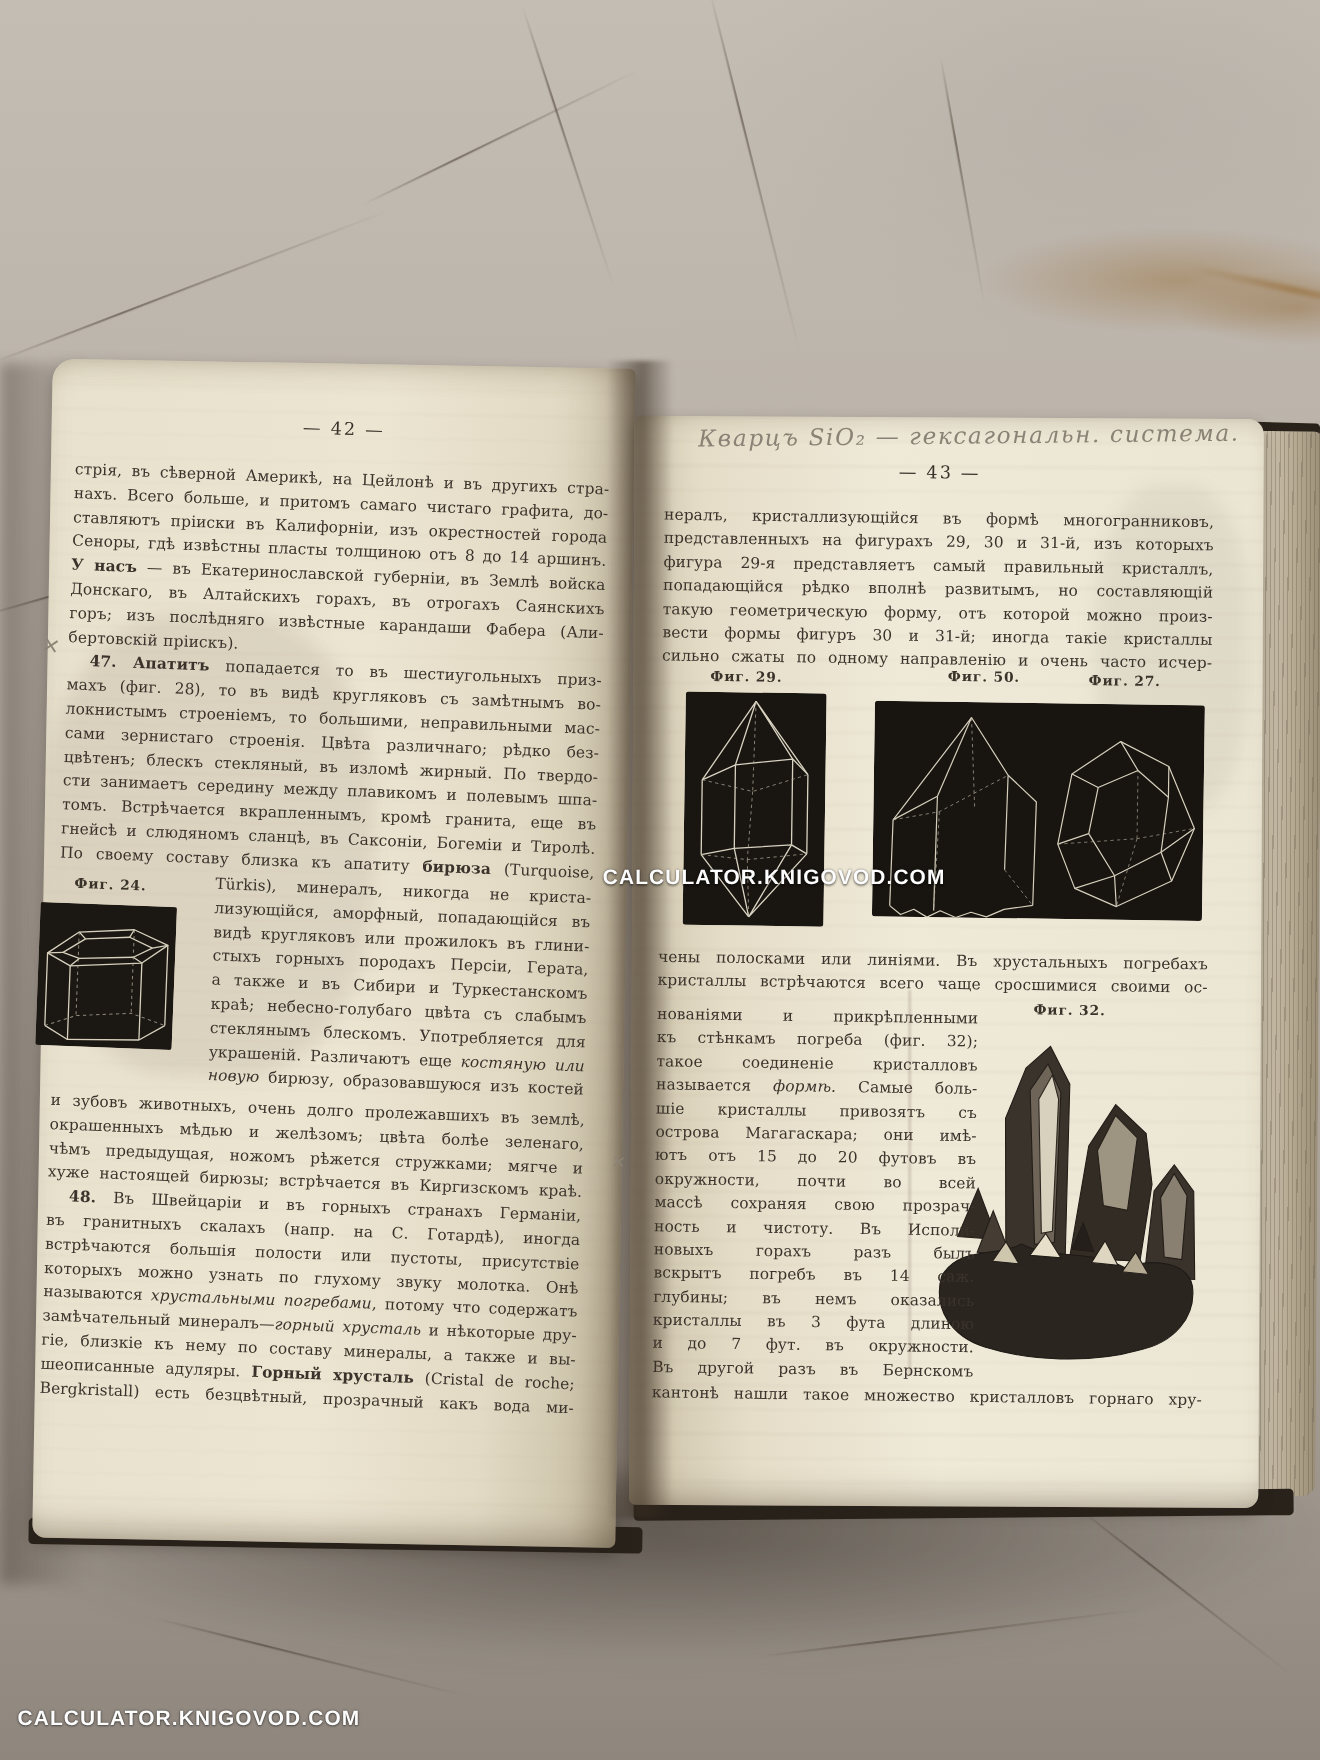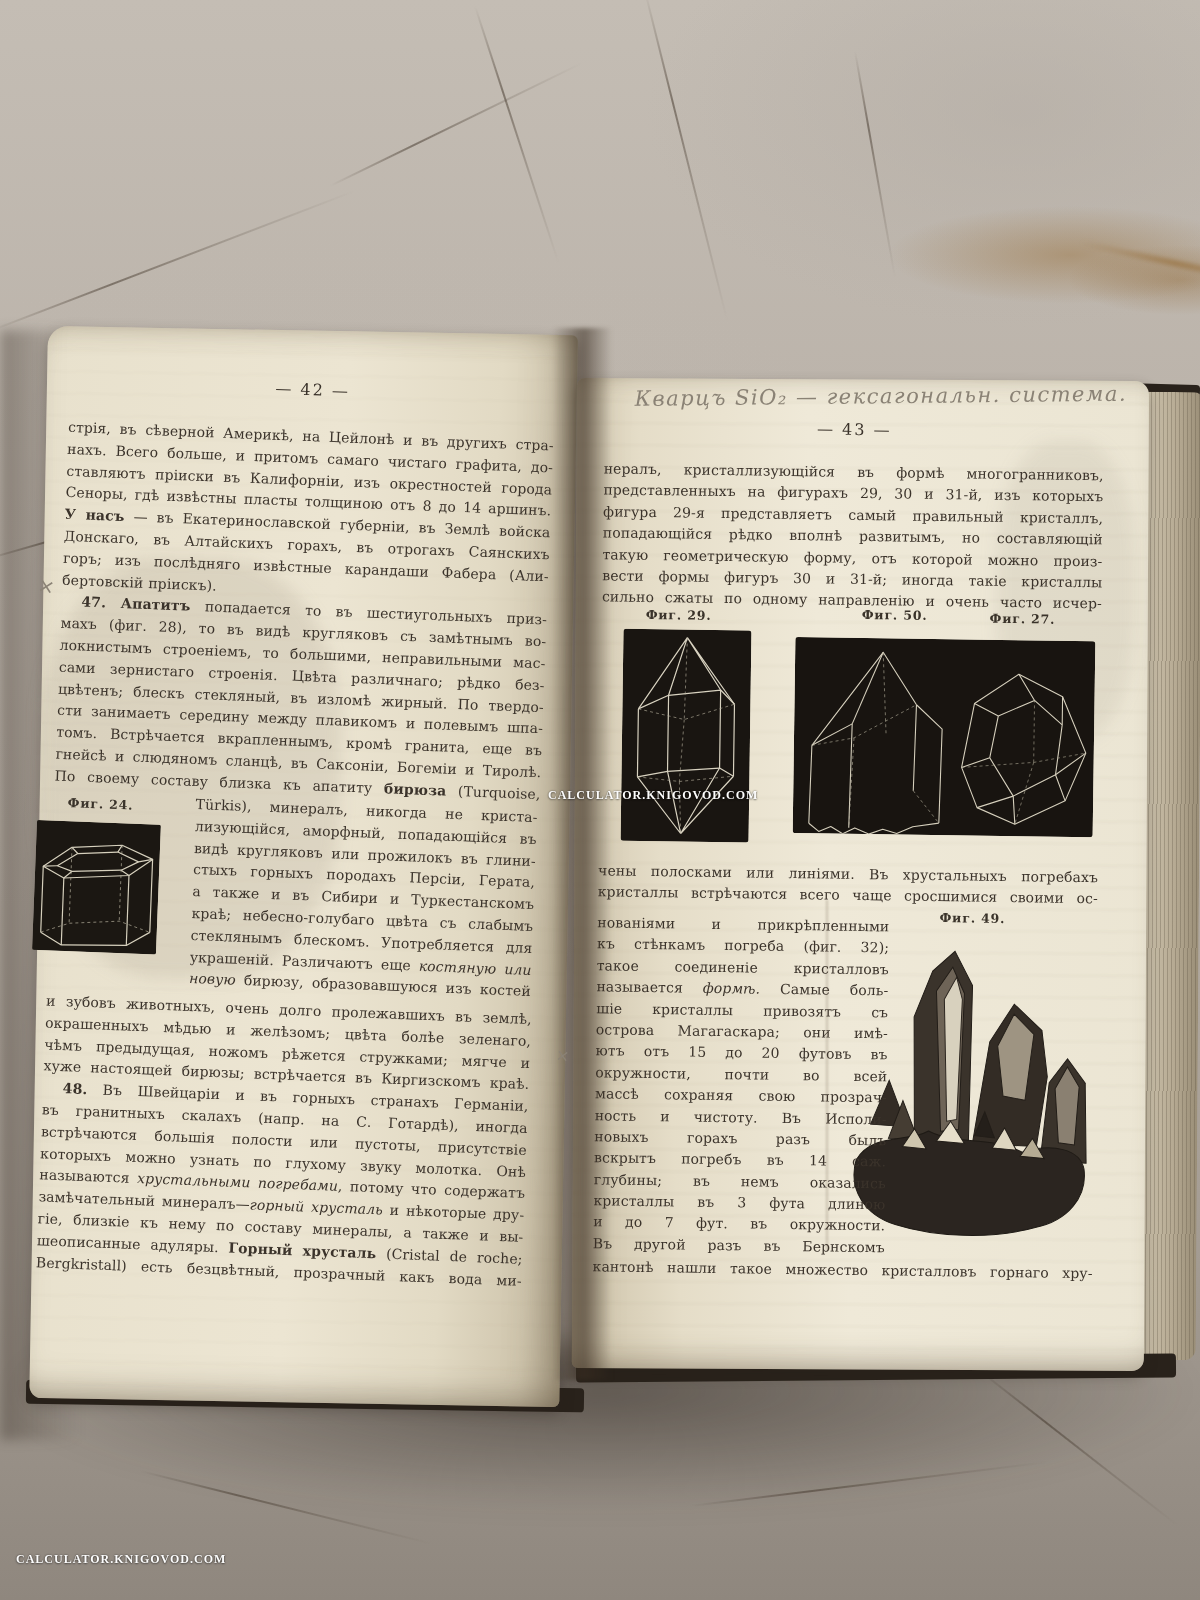--- a/index.html
+++ b/index.html
@@ -52,22 +52,22 @@
   .lines .line.indent{text-indent:20px;}
   .s-b{font-weight:bold;}
   .s-i{font-style:italic;}
   .lp .lines .line{line-height:21.8px;height:21.8px;}
   .rp .lines .line{line-height:21.4px;height:21.4px;}
   .figcap{position:absolute;font-size:12.5px;font-weight:bold;letter-spacing:.8px;color:#3a332a;}
   .figbox{position:absolute;}
   .handwriting{position:absolute;font-style:italic;font-size:21px;letter-spacing:1.5px;color:#8a8275;
     white-space:nowrap;transform:rotate(-1.4deg);}
   .pencil-x{position:absolute;color:#8b8376;font-size:20px;font-family:"DejaVu Sans",sans-serif;}
-  .watermark{position:absolute;font-family:Liberation Serif, serif;font-weight:bold;
-    font-size:12px;letter-spacing:1px;color:#fdfdfd;white-space:nowrap;
+  .watermark{position:absolute;font-family:Liberation Sans, sans-serif;font-weight:bold;
+    font-size:19px;letter-spacing:1px;color:#fdfdfd;white-space:nowrap;
     text-shadow:0 0 2px rgba(0,0,0,.55),0 1px 2px rgba(0,0,0,.35);}
 </style>
 </head>
 <body>
 
 <div class="scene">
 
   <div class="vein" style="left:-10px;top:330px;width:390px;transform:rotate(-21deg);"></div>
   <div class="vein" style="left:330px;top:185px;width:280px;transform:rotate(-26deg);"></div>
   <div class="vein" style="left:475px;top:5px;width:270px;transform:rotate(72deg);"></div>
@@ -218,21 +218,21 @@
             <path d="M168,128 L240,122 L292,112 M240,122 L240,60 M240,122 L222,184"></path>
           </g>
         </svg>
       </div>
 
       <div class="lines" style="left:28px;top:482px;width:500px;">
           <div class="line"><span class="s-n">чены полосками или линіями. Въ хрустальныхъ погребахъ</span></div>
           <div class="line"><span class="s-n">кристаллы встрѣчаются всего чаще сросшимися своими ос-</span></div>
         </div>
 
-      <div class="figcap" style="left:370px;top:527px;">Фиг. 49.</div>
+      <div class="figcap" style="left:370px;top:527px;">Фиг. 32.</div>
       <div class="figbox" style="left:278px;top:546px;">
         <svg width="248" height="312" viewBox="0 0 248 312">
           <g stroke="#221d18" stroke-width="1">
             <polygon points="26,196 44,152 62,198" fill="#332c25"></polygon>
             <polygon points="44,210 58,172 74,212" fill="#453d33"></polygon>
             <polygon points="70,212 68,88 86,42 108,22 126,56 124,212" fill="#3a332b"></polygon>
             <polygon points="90,62 106,38 118,64 114,200 96,202" fill="#6e6457"></polygon>
             <polygon points="98,70 110,48 116,70 112,190 102,192" fill="#ece4d0" opacity=".85"></polygon>
             <polygon points="128,214 144,112 168,74 196,100 202,146 192,216" fill="#332c25"></polygon>
             <polygon points="152,116 168,84 188,104 180,170 158,166" fill="#b9b09a" opacity=".8"></polygon>

